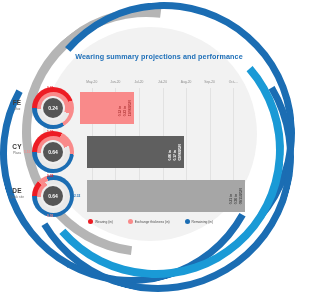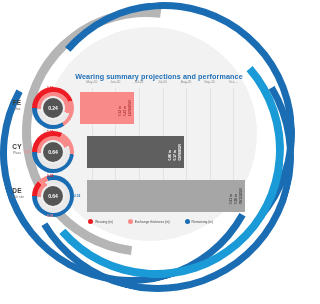--- a/index.html
+++ b/index.html
@@ -40,21 +40,21 @@
   }
 
   
   .disc{
     position:absolute;left:43px;top:27px;width:214px;height:214px;
     border-radius:50%;background:#f2f2f2;
   }
 
   
   .chart-title{
-    position:absolute;left:64px;top:72px;width:190px;
+    position:absolute;left:64px;top:52px;width:190px;
     text-align:center;color:#1e6fb8;font-weight:bold;font-size:7.2px;
     letter-spacing:.1px;white-space:nowrap;
   }
 
   .plot{position:absolute;left:80px;top:80px;width:165px;height:132px;}
   .gridline{position:absolute;top:8px;width:1px;height:124px;background:#e2e2e2;}
   .xtick{
     position:absolute;top:0px;font-size:3.3px;color:#8c8c8c;
     transform:translateX(-50%);white-space:nowrap;
   }

